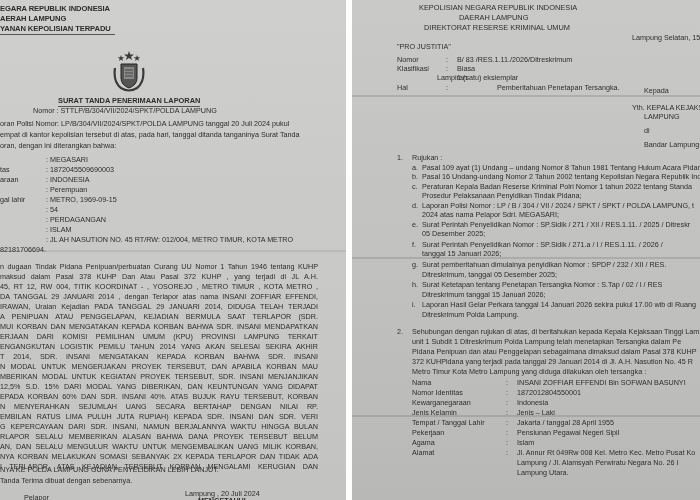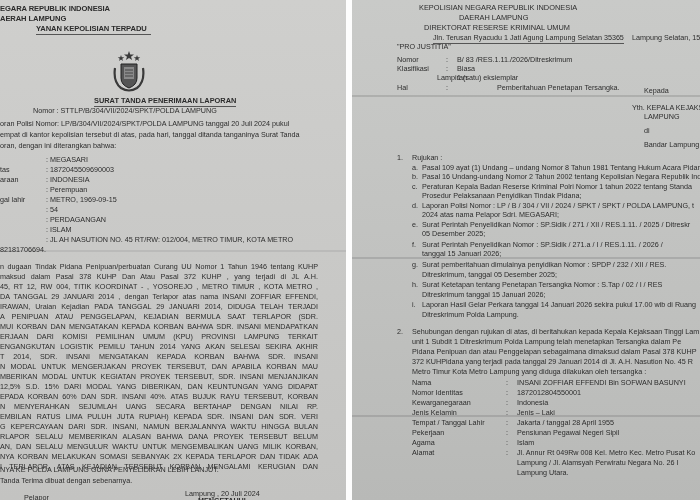--- a/index.html
+++ b/index.html
@@ -6,21 +6,21 @@
     body { width:700px; height:500px; overflow:hidden; background:#fdfdfd; position:relative;
       font-family:"Liberation Sans", sans-serif; color:#2c2c2c; }
     .page { position:absolute; top:0; height:500px; overflow:hidden; }
     #left { left:0; width:346px; background:linear-gradient(180deg,#cfcfcd 0%,#c9c9c7 50%,#c3c3c1 100%); }
     #right { left:352px; width:348px; background:linear-gradient(180deg,#c9cac8 0%,#c3c4c2 40%,#bdbebc 75%,#b8b9b7 100%); }
     .fold { position:absolute; left:0; right:0; height:2px; background:rgba(120,120,120,0.18); }
     .abs { position:absolute; white-space:nowrap; }
     .t { font-size:7.2px; line-height:10px; }
     .b { font-weight:bold; }
     .hdr { font-size:7.6px; font-weight:bold; line-height:10px; letter-spacing:-0.1px; }
-    .uline { border-bottom:1px solid #555;margin-left:36px; }
+    .uline { border-bottom:1px solid #555; }
     .just { white-space:normal; text-align:justify; text-align-last:justify;margin-top:7px; }
     .crest { position:absolute; left:107px; top:50px; width:44px; height:44px; }
   </style>
 </head>
 <body>
 
 <div class="page" id="left">
   <div class="fold" style="top:250px;"></div>
   <div class="abs hdr" style="left:0;top:4px;">EGARA REPUBLIK INDONESIA</div>
   <div class="abs hdr" style="left:0;top:14px;">AERAH LAMPUNG</div>
@@ -99,21 +99,20 @@
 </div>
 
 <div class="page" id="right">
   <div class="fold" style="top:95px;background:rgba(90,90,90,0.22);"></div>
   <div class="fold" style="top:257px;background:rgba(90,90,90,0.22);"></div>
   <div class="fold" style="top:415px;background:rgba(90,90,90,0.22);"></div>
 
   <div class="abs t" style="left:67px;top:3px;font-size:7.4px;">KEPOLISIAN NEGARA REPUBLIK INDONESIA</div>
   <div class="abs t" style="left:107px;top:13px;font-size:7.4px;">DAERAH LAMPUNG</div>
   <div class="abs t" style="left:72px;top:23px;font-size:7.4px;">DIREKTORAT RESERSE KRIMINAL UMUM</div>
-  <div class="abs t uline" style="left:45px;top:33px;">Jln. Terusan Ryacudu 1 Jati Agung Lampung Selatan 35365</div>
   <div class="abs t" style="left:45px;top:42px;">"PRO JUSTITIA"</div>
   <div class="abs t" style="left:280px;top:33px;">Lampung Selatan, 15</div>
 
   <div>
     <div class="abs t" style="left:45px;top:55px;">Nomor</div>
     <div class="abs t" style="left:94px;top:55px;">:</div>
     <div class="abs t" style="left:105px;top:55px;">B/ 83 /RES.1.11./2026/Ditreskrimum</div>
     <div class="abs t" style="left:45px;top:64px;">Klasifikasi</div>
     <div class="abs t" style="left:94px;top:64px;">:</div>
     <div class="abs t" style="left:105px;top:64px;">Biasa</div>

